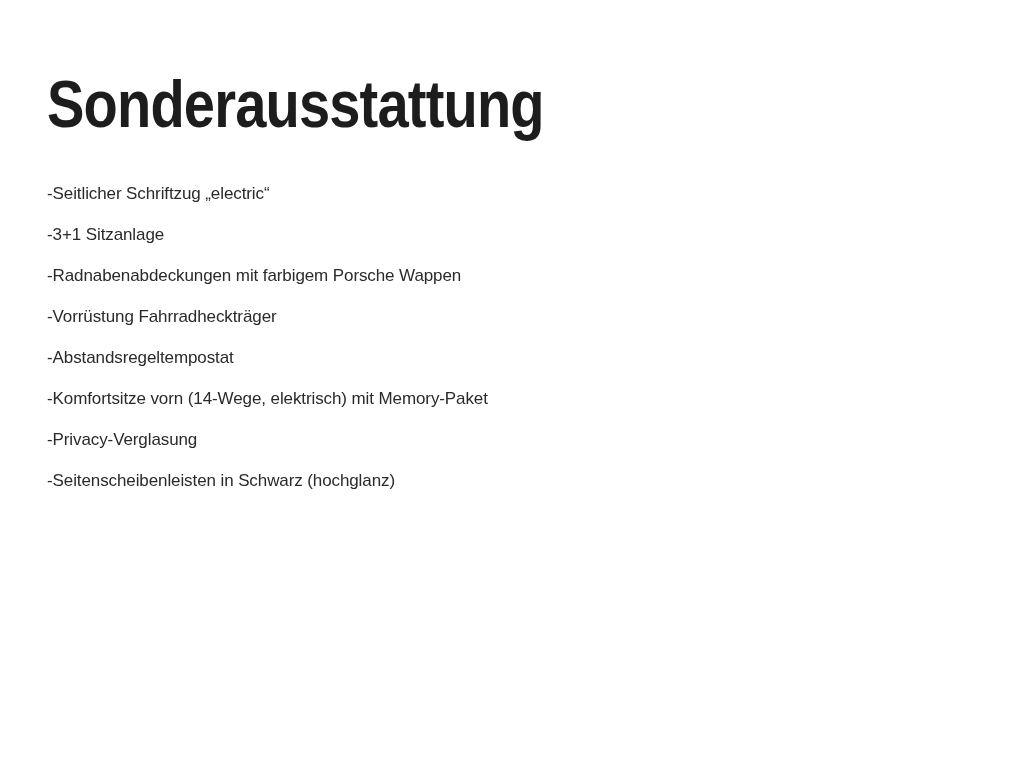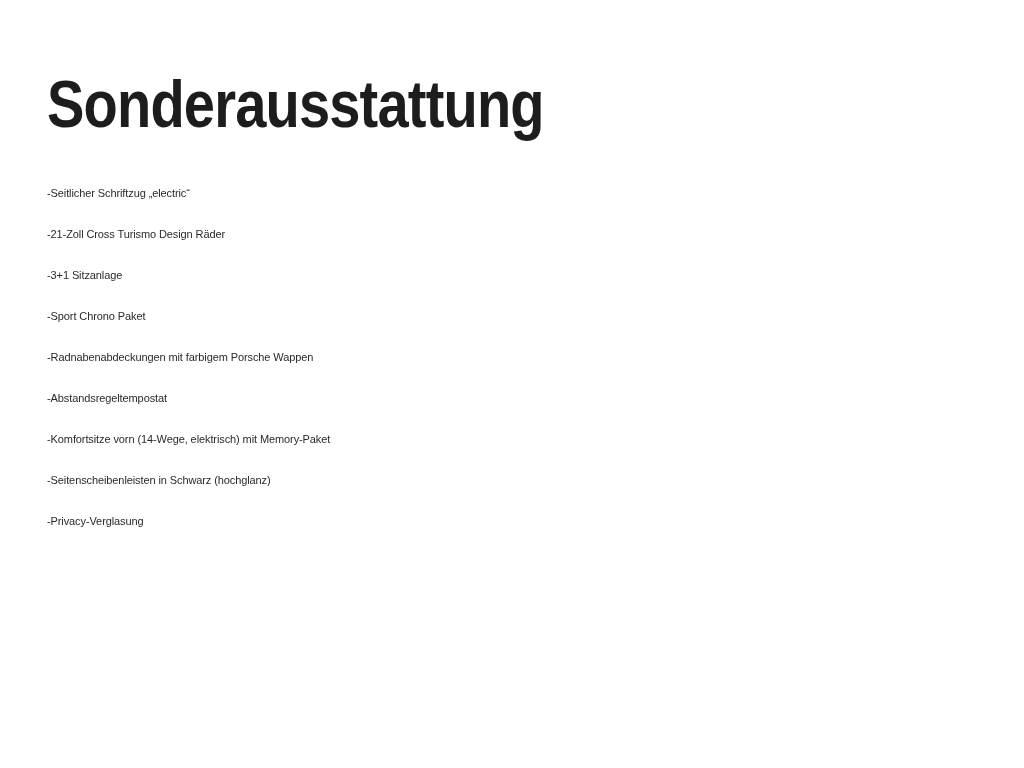--- a/index.html
+++ b/index.html
@@ -33,37 +33,36 @@
   }
   .equipment-list {
     position: absolute;
     left: 47px;
     top: 173px;
     margin: 0;
     padding: 0;
     list-style: none;
   }
   .equipment-item {
-    font-size: 11px;
+    font-size: 17px;
     line-height: 41px;
     color: #2a2a2a;
     white-space: nowrap;
     letter-spacing: -0.1px;
   }
 </style>
 </head>
 <body>
 
 <div class="page">
   <h1 class="title">Sonderausstattung</h1>
 
   <ul class="equipment-list">
     <li class="equipment-item">-Seitlicher Schriftzug „electric“</li>
-    <li class="equipment-item">-21-Zoll Cross Turismo Design Räder</li>
     <li class="equipment-item">-3+1 Sitzanlage</li>
-    <li class="equipment-item">-Sport Chrono Paket</li>
     <li class="equipment-item">-Radnabenabdeckungen mit farbigem Porsche Wappen</li>
+    <li class="equipment-item">-Vorrüstung Fahrradheckträger</li>
     <li class="equipment-item">-Abstandsregeltempostat</li>
     <li class="equipment-item">-Komfortsitze vorn (14-Wege, elektrisch) mit Memory-Paket</li>
+    <li class="equipment-item">-Privacy-Verglasung</li>
     <li class="equipment-item">-Seitenscheibenleisten in Schwarz (hochglanz)</li>
-    <li class="equipment-item">-Privacy-Verglasung</li>
   </ul>
 </div>
 
 </body></html>

